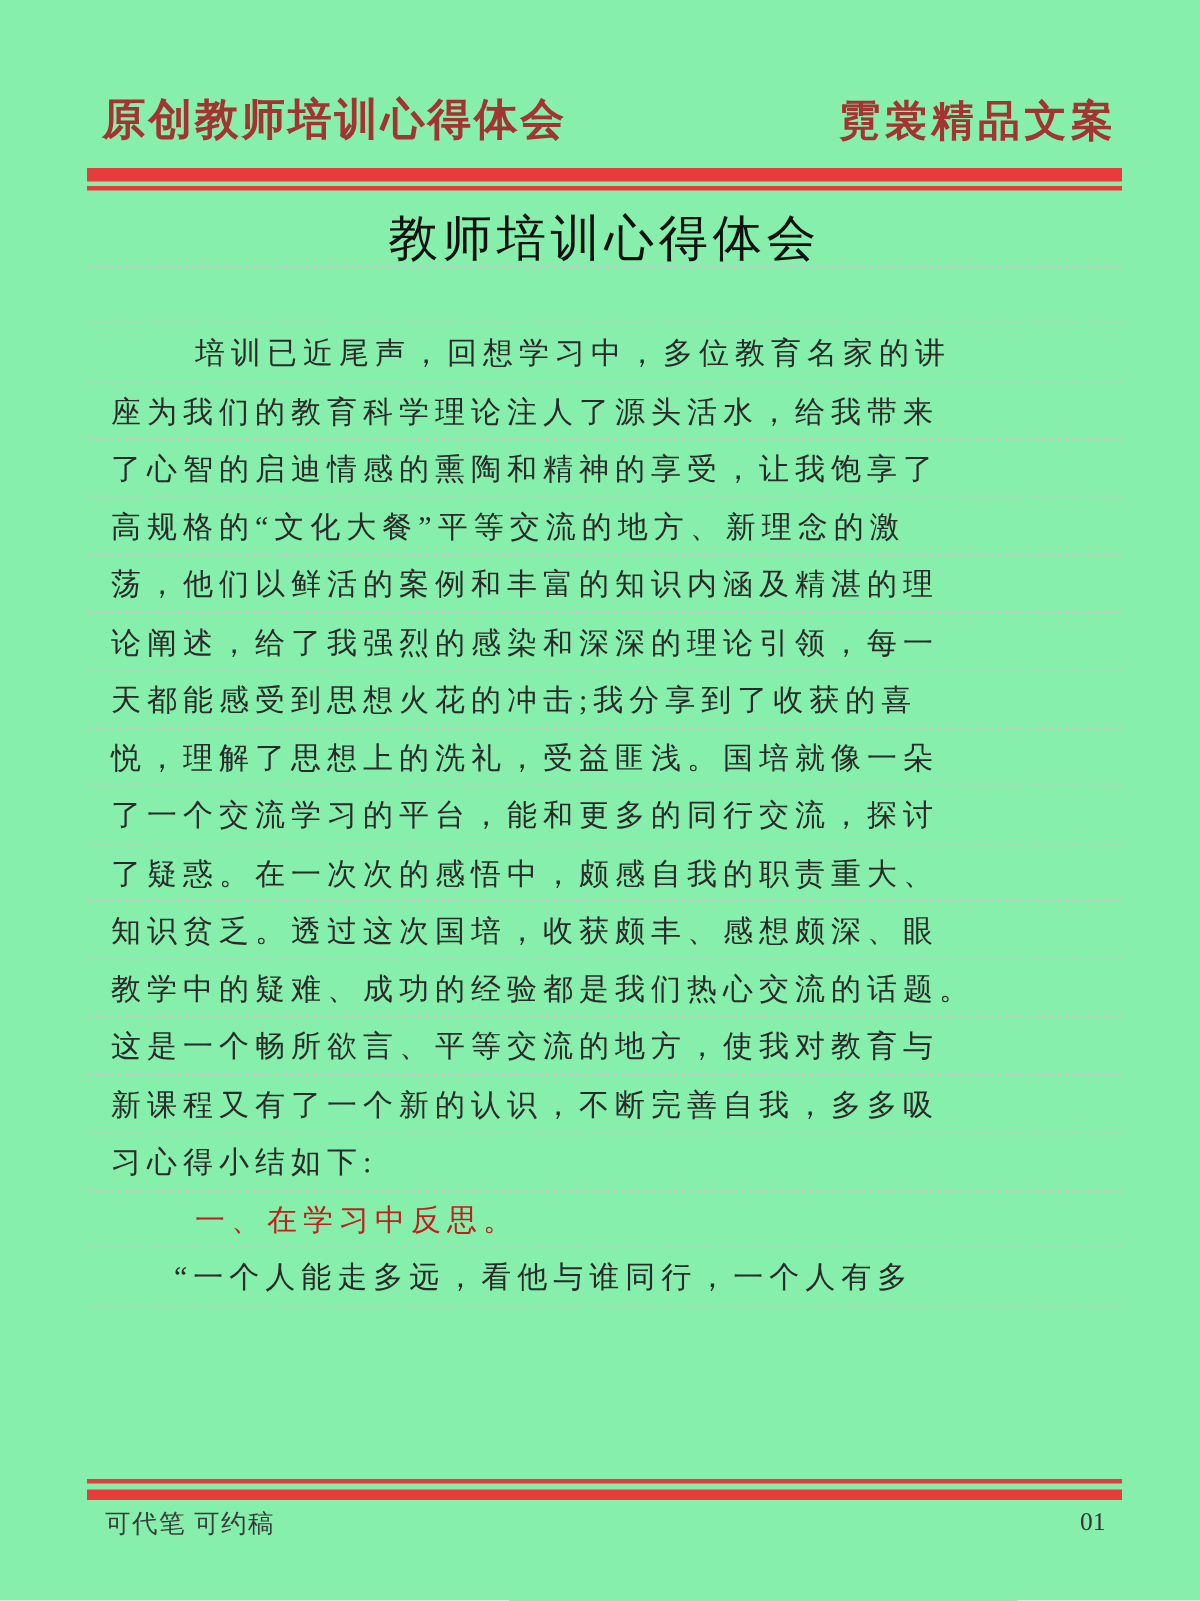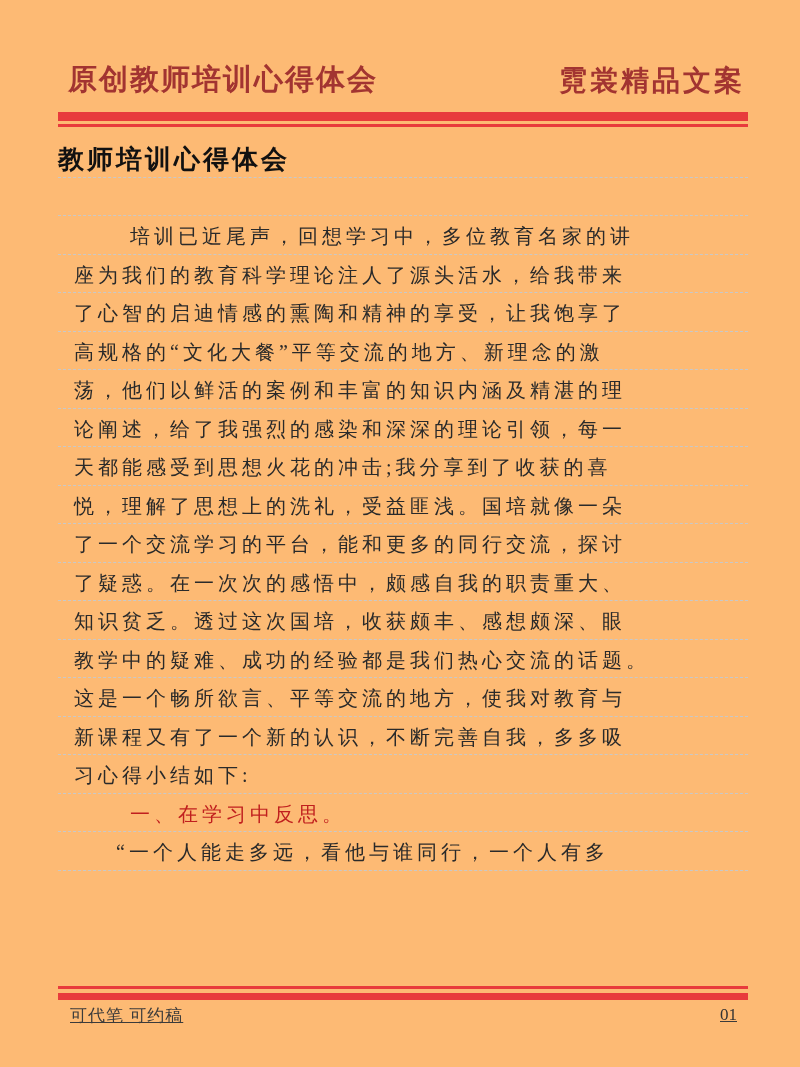--- a/index.html
+++ b/index.html
@@ -1,19 +1,19 @@
 <!DOCTYPE html>
 <html style="--accent-red: #e83b3c; --header-red: #a23431; --heading-red: #c01f1e;"><head>
 <meta charset="utf-8">
 <style>
   html,body{margin:0;padding:0;background:#ffffff;}
   .page{
     position:relative;
     width:800px;height:1067px;
-    background:#fdba74;
+    background:#86efac;
     overflow:hidden;
     font-family:"Liberation Serif","DejaVu Serif",serif;
   }
   
   .header-bar{
     position:absolute;left:68px;right:55px;top:62px;height:38px;
     display:flex;justify-content:space-between;align-items:flex-end;
   }
   .header-left{
     color:var(--header-red,#a23431);
@@ -32,42 +32,43 @@
   
   .sheet{
     position:absolute;left:58px;top:139px;width:690px;
   }
   .line{
     height:37.5px;
     border-bottom:1px dashed #c8c8c8;
     overflow:visible;
   }
   .title-line{
-    font-size:26px;font-weight:bold;color:#111111;
+    text-align:center;
+    font-size:33px;font-weight:normal;color:#111111;
     letter-spacing:3px;line-height:40px;
     font-family:"Liberation Sans","DejaVu Sans",sans-serif;
   }
   .body-line{
     font-size:20px;color:#2a2a2a;
     letter-spacing:4px;line-height:41px;
     padding-left:16px;
     white-space:nowrap;
   }
   .body-line.indent{text-indent:56px;}
   .body-line.quote{text-indent:42px;}
   .body-line.red{
     color:var(--heading-red,#c01f1e);
     font-weight:normal;
     font-family:"Liberation Sans","DejaVu Sans",sans-serif;
   }
   
   .footer-bar{
     position:absolute;left:70px;right:63px;top:1003px;height:24px;
     display:flex;justify-content:space-between;align-items:center;
-    color:#3b3b3b;font-size:17px;text-decoration:underline;
+    color:#3b3b3b;font-size:17px;
   }
   .footer-left{letter-spacing:1px;}
   .footer-page{font-size:17px;color:#333333;}
 </style>
 </head>
 <body>
 
 <div class="page">
 
   <div class="header-bar">

